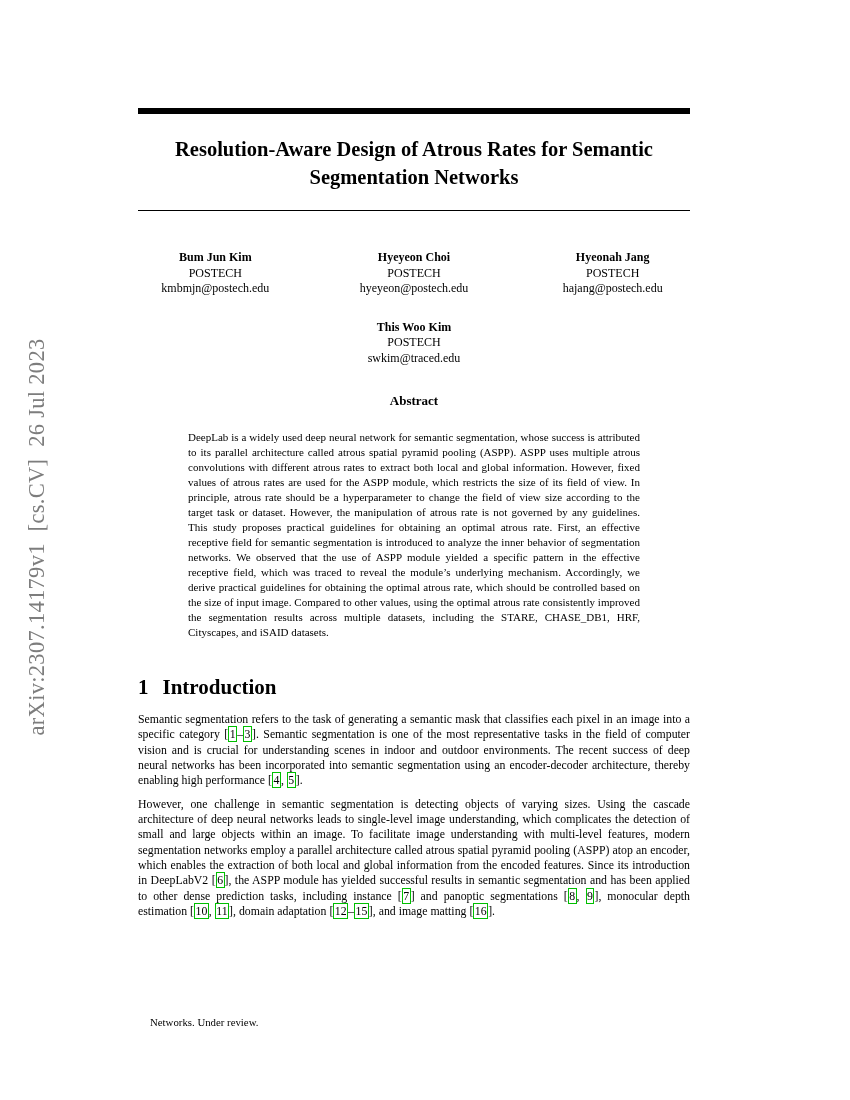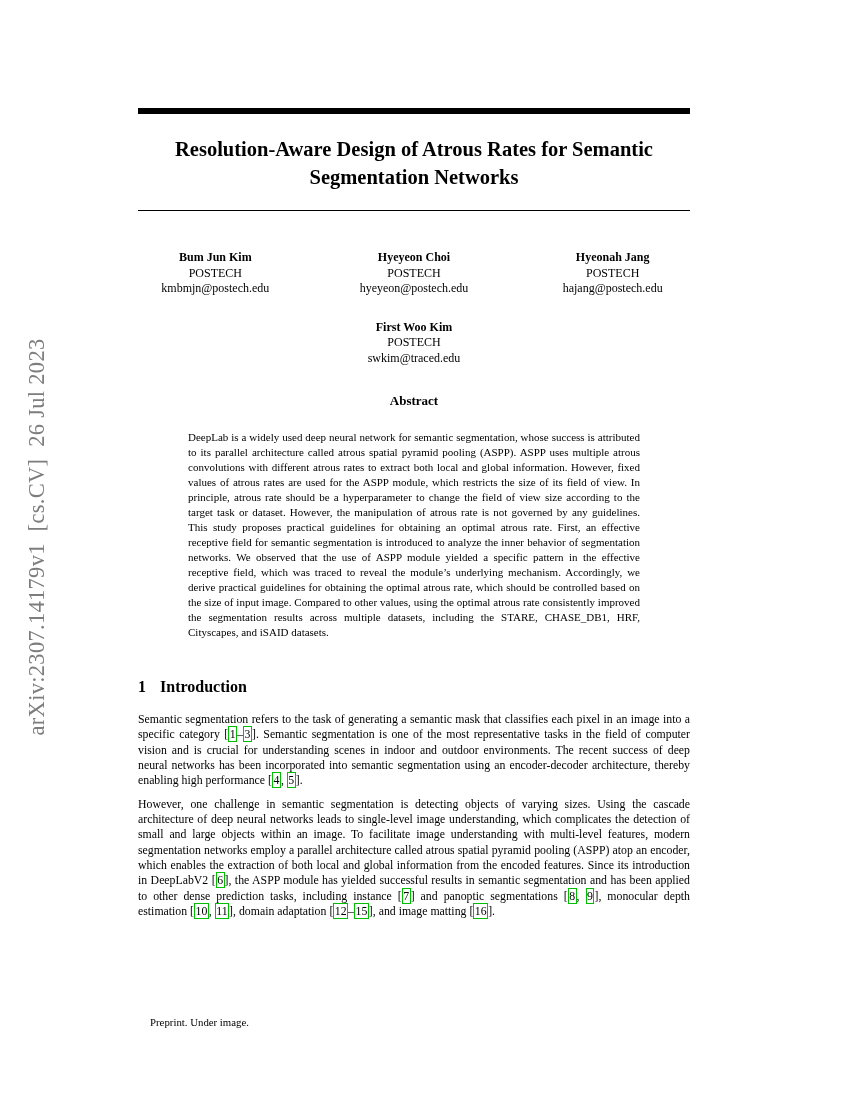--- a/index.html
+++ b/index.html
@@ -85,21 +85,21 @@
   }
   .abstract-body {
     width: 452px;
     margin: 20px auto 0 auto;
     font-size: 11px;
     line-height: 15px;
     text-align: justify;
   }
   .section-heading {
     margin-top: 38px;
-    font-size: 16px;
+    font-size: 21px;
     font-weight: bold;
     line-height: 18px;
   }
   .section-number { margin-right: 14px; }
   .body-par {
     margin: 16px 0 0 0;
     font-size: 11.8px;
     line-height: 15.35px;
     text-align: justify;
   }
@@ -144,33 +144,33 @@
     </div>
     <div class="author">
       <div class="author-name">Hyeonah Jang</div>
       <div class="author-affiliation">POSTECH</div>
       <div class="author-email">hajang@postech.edu</div>
     </div>
   </div>
 
   <div class="authors-row2">
     <div class="author">
-      <div class="author-name">First Woo Kim</div>
+      <div class="author-name">This Woo Kim</div>
       <div class="author-affiliation">POSTECH</div>
       <div class="author-email">swkim@traced.edu</div>
     </div>
   </div>
 
   <div class="abstract-heading">Abstract</div>
 
   <div class="abstract-body">DeepLab is a widely used deep neural network for semantic segmentation, whose success is attributed to its parallel architecture called atrous spatial pyramid pooling (ASPP). ASPP uses multiple atrous convolutions with different atrous rates to extract both local and global information. However, fixed values of atrous rates are used for the ASPP module, which restricts the size of its field of view. In principle, atrous rate should be a hyperparameter to change the field of view size according to the target task or dataset. However, the manipulation of atrous rate is not governed by any guidelines. This study proposes practical guidelines for obtaining an optimal atrous rate. First, an effective receptive field for semantic segmentation is introduced to analyze the inner behavior of segmentation networks. We observed that the use of ASPP module yielded a specific pattern in the effective receptive field, which was traced to reveal the module’s underlying mechanism. Accordingly, we derive practical guidelines for obtaining the optimal atrous rate, which should be controlled based on the size of input image. Compared to other values, using the optimal atrous rate consistently improved the segmentation results across multiple datasets, including the STARE, CHASE_DB1, HRF, Cityscapes, and iSAID datasets.</div>
 
   <div class="section-heading">
     <span class="section-number">1</span><span>Introduction</span>
   </div>
 
   <p class="body-par">Semantic segmentation refers to the task of generating a semantic mask that classifies each pixel in an image into a specific category <span class="cite">[<span class="cite-num">1</span>–<span class="cite-num">3</span>]</span>. Semantic segmentation is one of the most representative tasks in the field of computer vision and is crucial for understanding scenes in indoor and outdoor environments. The recent success of deep neural networks has been incorporated into semantic segmentation using an encoder-decoder architecture, thereby enabling high performance <span class="cite">[<span class="cite-num">4</span>, <span class="cite-num">5</span>]</span>.</p>
 
   <p class="body-par">However, one challenge in semantic segmentation is detecting objects of varying sizes. Using the cascade architecture of deep neural networks leads to single-level image understanding, which complicates the detection of small and large objects within an image. To facilitate image understanding with multi-level features, modern segmentation networks employ a parallel architecture called atrous spatial pyramid pooling (ASPP) atop an encoder, which enables the extraction of both local and global information from the encoded features. Since its introduction in DeepLabV2 <span class="cite">[<span class="cite-num">6</span>]</span>, the ASPP module has yielded successful results in semantic segmentation and has been applied to other dense prediction tasks, including instance <span class="cite">[<span class="cite-num">7</span>]</span> and panoptic segmentations <span class="cite">[<span class="cite-num">8</span>, <span class="cite-num">9</span>]</span>, monocular depth estimation <span class="cite">[<span class="cite-num">10</span>, <span class="cite-num">11</span>]</span>, domain adaptation <span class="cite">[<span class="cite-num">12</span>–<span class="cite-num">15</span>]</span>, and image matting <span class="cite">[<span class="cite-num">16</span>]</span>.</p>
 
 </div>
 
-<div class="footer-note">Preprint. Under image.</div>
+<div class="footer-note">Networks. Under review.</div>
 
 </body></html>

